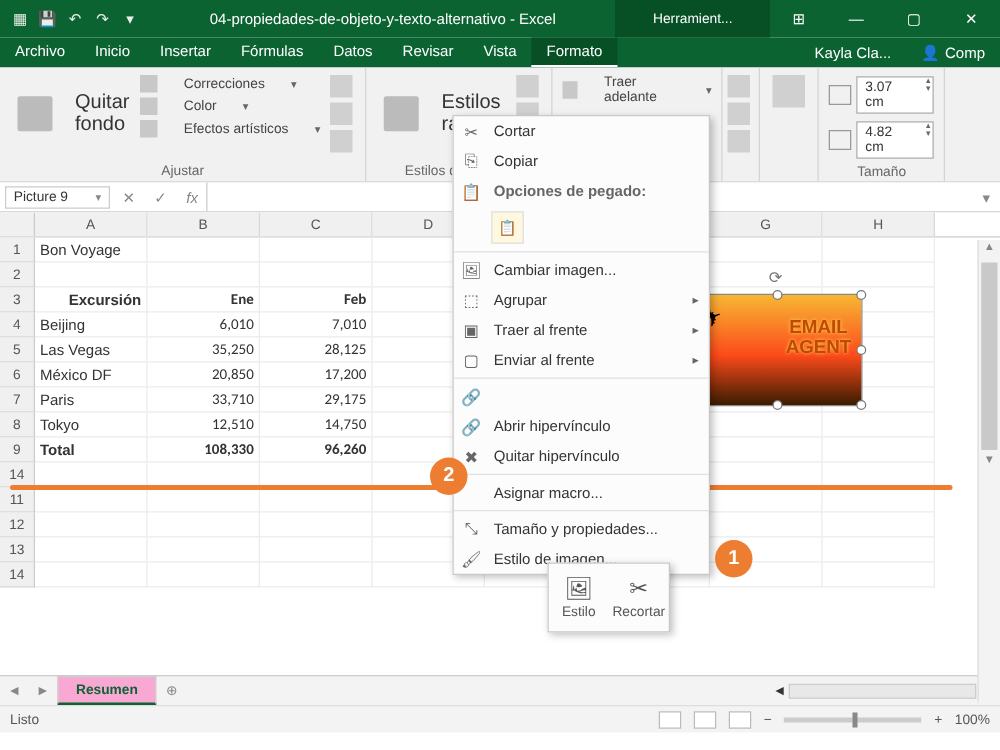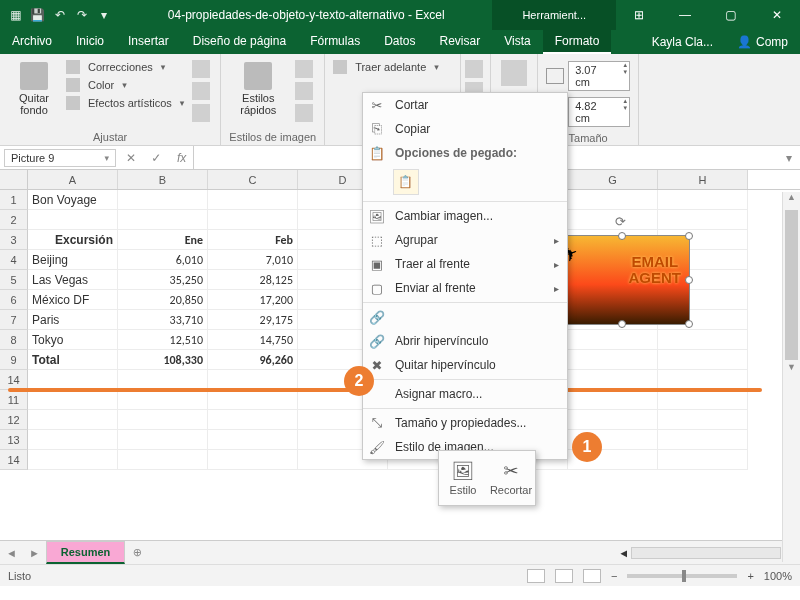--- a/index.html
+++ b/index.html
@@ -19,34 +19,34 @@
 .tabs { height: 24px; background: #0c6332; display: flex; align-items: stretch; color: #fff; font-size: 12px; }
 .tabs .tab { padding: 4px 12px; cursor: pointer; }
 .tabs .formato { background: #075026; border-bottom: 2px solid #fff; }
 .tabs .right { margin-left: auto; display: flex; }
 .tabs .right .tab { display:flex; align-items:center; gap:4px;}
 
 
 .ribbon { height: 92px; background: #f1f1f1; border-bottom: 1px solid #d4d4d4; display: flex; align-items: stretch; }
 .group { border-right: 1px solid #d4d4d4; padding: 4px 8px 2px; display: flex; flex-direction: column; }
 .group .label { margin-top: auto; text-align: center; font-size: 11px; color: #666; padding-top: 2px; }
-.stackbtn { display: flex; flex-direction: column; align-items: center; gap: 2px; font-size: 11px; padding: 4px 6px; }
+.stackbtn { display: flex; flex-direction: row; align-items: center; gap: 18px; font-size: 16px; padding: 4px 6px; }
 .stackbtn .bigico { width: 28px; height: 28px; background: #bbb; border-radius: 2px; }
-.minirow { display: flex; align-items: center; gap: 8px; font-size: 11px; padding: 2px 0; color: #444;}
+.minirow { display: flex; align-items: center; gap: 21px; font-size: 11px; padding: 2px 0; color: #444;}
 .minirow .ico { width: 14px; height: 14px; background: #c8c8c8; display: inline-block;}
 .minirow .dd { color:#666; font-size:9px;}
 .ribbtn { width: 18px; height: 18px; background: #d0d0d0; margin: 2px; display:inline-block;}
 .sizerow { display:flex; align-items:center; gap:4px; margin:3px 0;}
 .sizerow .wh-ico { width:18px; height:16px; border:1px solid #999;}
 .spinner { border:1px solid #aaa; background:#fff; padding:2px 16px 2px 6px; font-size:11px; width:62px; position:relative;}
 .spinner::after { content:'▴\A▾'; white-space:pre; position:absolute; right:2px; top:-1px; font-size:7px; line-height:7px; color:#666;}
 
 
 .nbrow { height: 24px; border-bottom: 1px solid #ccc; display: flex; align-items: center; background: #fff;}
-.namebox { border:1px solid #ccc; margin:2px 4px; padding:2px 6px; width:112px; font-size:11px; display:flex; justify-content:space-between; align-items:center;}
+.namebox { border:1px solid #ccc; margin:2px 4px; padding:2px 6px; width:84px; font-size:11px; display:flex; justify-content:space-between; align-items:center;}
 .namebox .arr { color:#888; font-size:9px;}
 .fxicons span { width:22px; text-align:center; color:#888; display:inline-block; font-size:12px;}
 .fxbar { flex:1; border-left:1px solid #ccc; height:100%; padding:4px 6px; font-size:11px;}
 .fxexp { width:22px; text-align:center; color:#888;}
 
 
 .gridwrap { position: relative; height: 370px; overflow: hidden; background:#fff;}
 .colheads { display:flex; height:20px; border-bottom:1px solid #ccc;}
 .corner { width:28px; border-right:1px solid #ccc; background:#f0f0f0;}
 .ch { width:90px; border-right:1px solid #d8d8d8; background:#f0f0f0; text-align:center; font-size:11px; color:#555; line-height:20px;}
@@ -131,21 +131,20 @@
     <span>—</span>
     <span>▢</span>
     <span>✕</span>
   </div>
 </div>
 
 <div class="tabs">
   <div class="tab">Archivo</div>
   <div class="tab">Inicio</div>
   <div class="tab">Insertar</div>
-  <div class="tab">Diseño de página</div>
   <div class="tab">Fórmulas</div>
   <div class="tab">Datos</div>
   <div class="tab">Revisar</div>
   <div class="tab">Vista</div>
   <div class="tab formato">Formato</div>
   <div class="right">
     <div class="tab">Kayla Cla...</div>
     <div class="tab">👤 <span>Comp</span></div>
   </div>
 </div>

